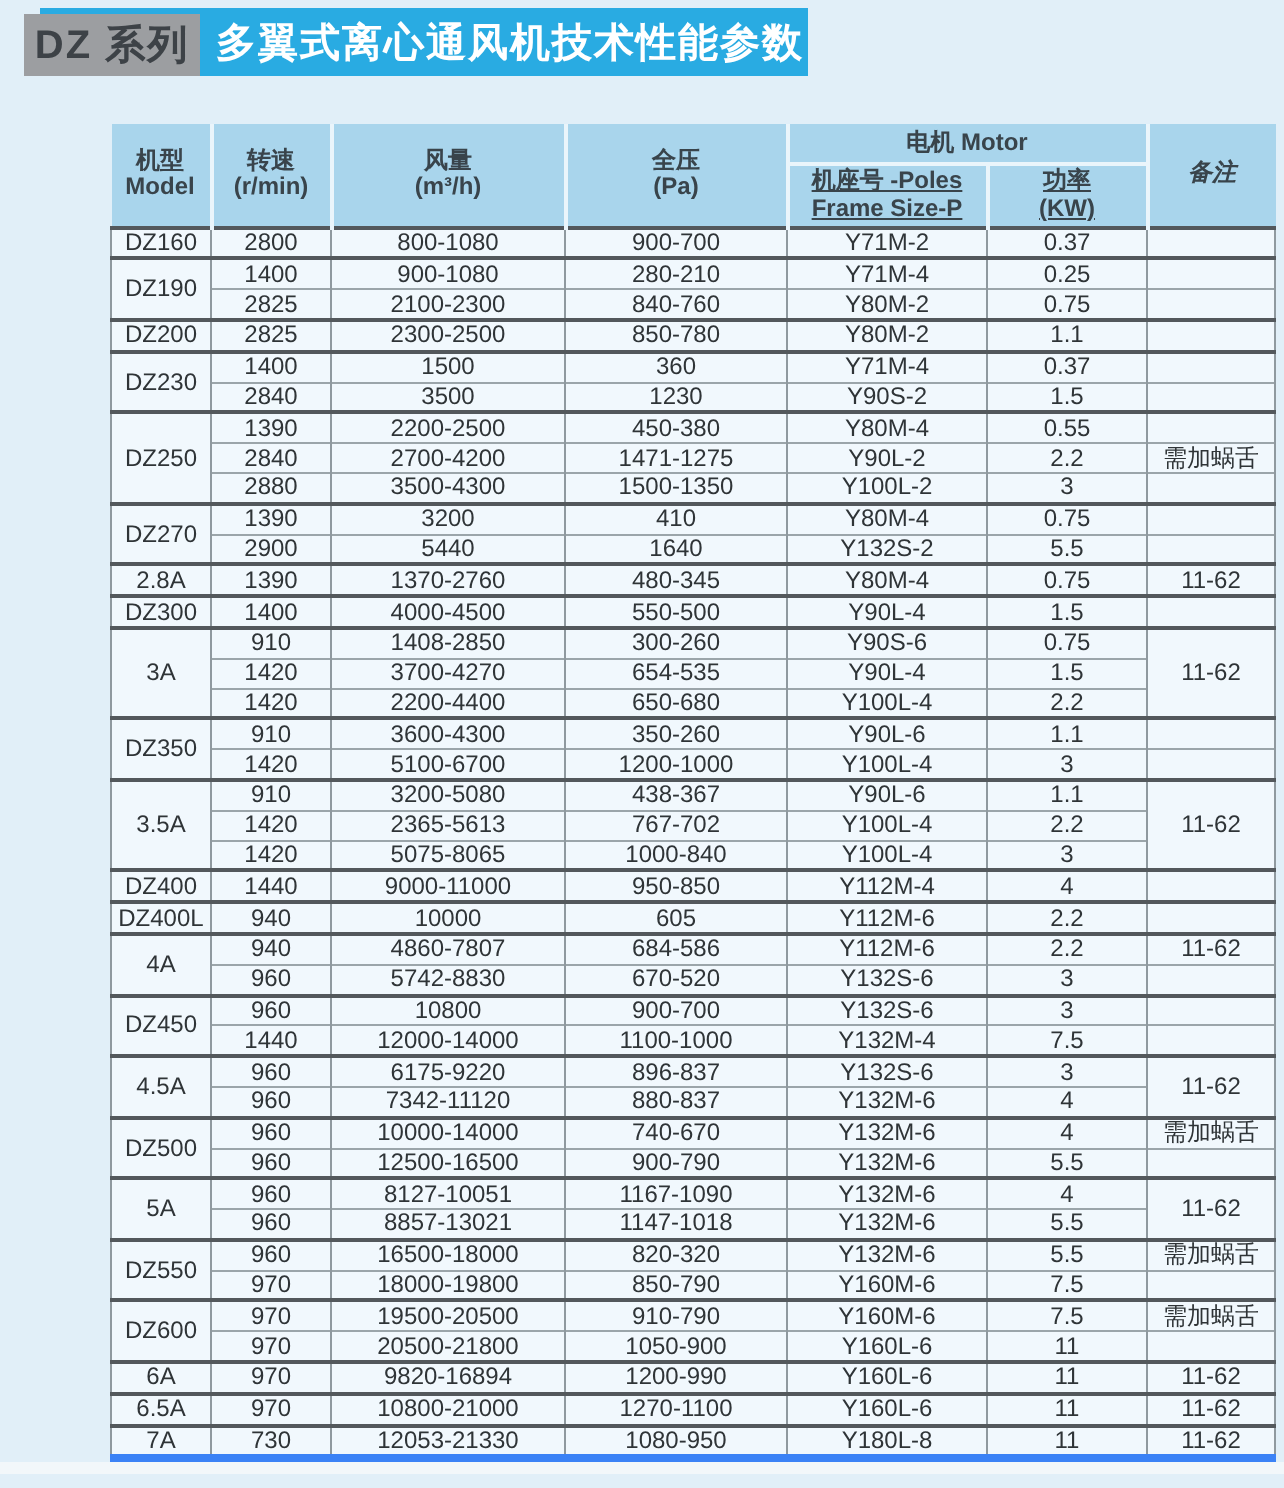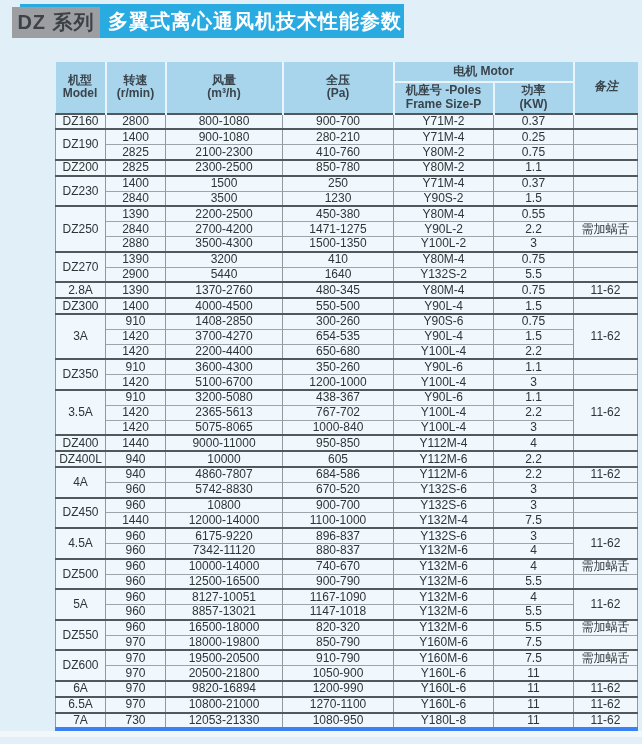--- a/index.html
+++ b/index.html
@@ -42,21 +42,21 @@
   thead th {
     background: #A9D5EC;
     color: #39444B; font-size: 12px; font-weight: bold;
     line-height: 1.15; padding: 1px 0;
     border-left: 2px solid #EAF5FB; border-right: 2px solid #EAF5FB;
     border-top: 0; border-bottom: 0;
     text-align: center; vertical-align: middle;
   }
   thead tr.head-main { height: 20px; }
   thead tr.head-sub  { height: 30px; }
-  thead tr.head-sub th { border-top: 2px solid #EAF5FB; }
+  thead tr.head-sub th { border-top: 2px solid #EAF5FB; text-decoration: underline; }
   thead th.edge-l { border-left: 0; }
   thead th.edge-r { border-right: 0; font-style: italic; }
 
   tbody td {
     background: #F1F8FD;
     color: #2F3437; font-size: 12px; line-height: 13px;
     height: 13.8px; padding: 0 1px;
     text-align: center; vertical-align: middle;
     border-left: 1px solid #8F999F; border-right: 1px solid #8F999F;
     border-top: 1px solid #9BA5AA;
@@ -136,39 +136,39 @@
         <td>1400</td>
         <td>900-1080</td>
         <td>280-210</td>
         <td>Y71M-4</td>
         <td>0.25</td>
         <td></td>
       </tr>
       <tr>
         <td>2825</td>
         <td>2100-2300</td>
-        <td>410-760</td>
+        <td>840-760</td>
         <td>Y80M-2</td>
         <td>0.75</td>
         <td></td>
       </tr>
       <tr class="group-start">
         <td>DZ200</td>
         <td>2825</td>
         <td>2300-2500</td>
         <td>850-780</td>
         <td>Y80M-2</td>
         <td>1.1</td>
         <td></td>
       </tr>
       <tr class="group-start">
         <td rowspan="2">DZ230</td>
         <td>1400</td>
         <td>1500</td>
-        <td>250</td>
+        <td>360</td>
         <td>Y71M-4</td>
         <td>0.37</td>
         <td></td>
       </tr>
       <tr>
         <td>2840</td>
         <td>3500</td>
         <td>1230</td>
         <td>Y90S-2</td>
         <td>1.5</td>

